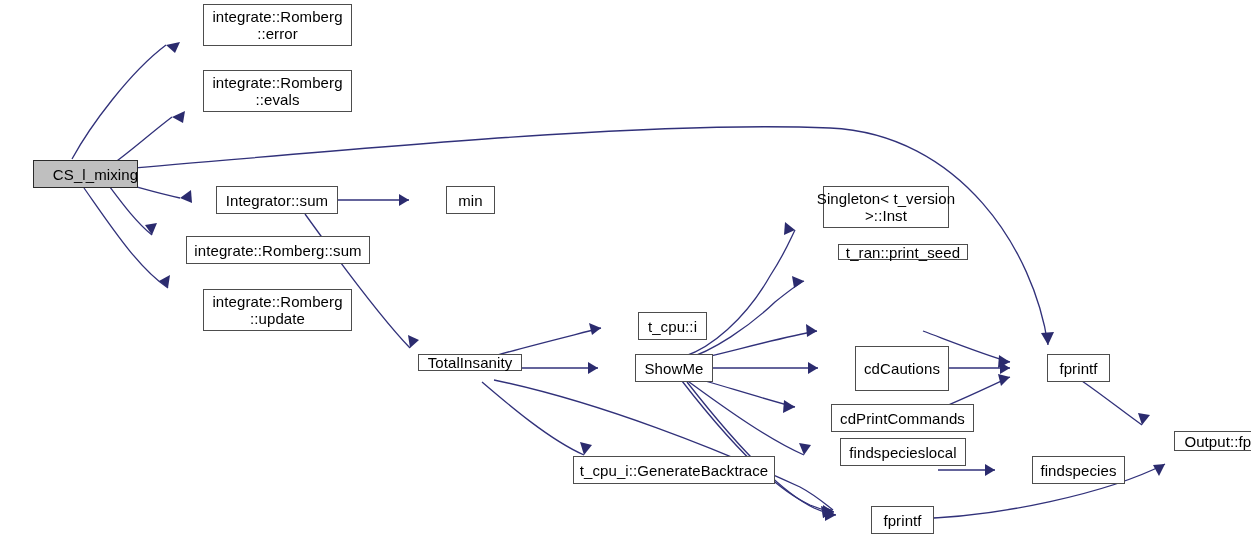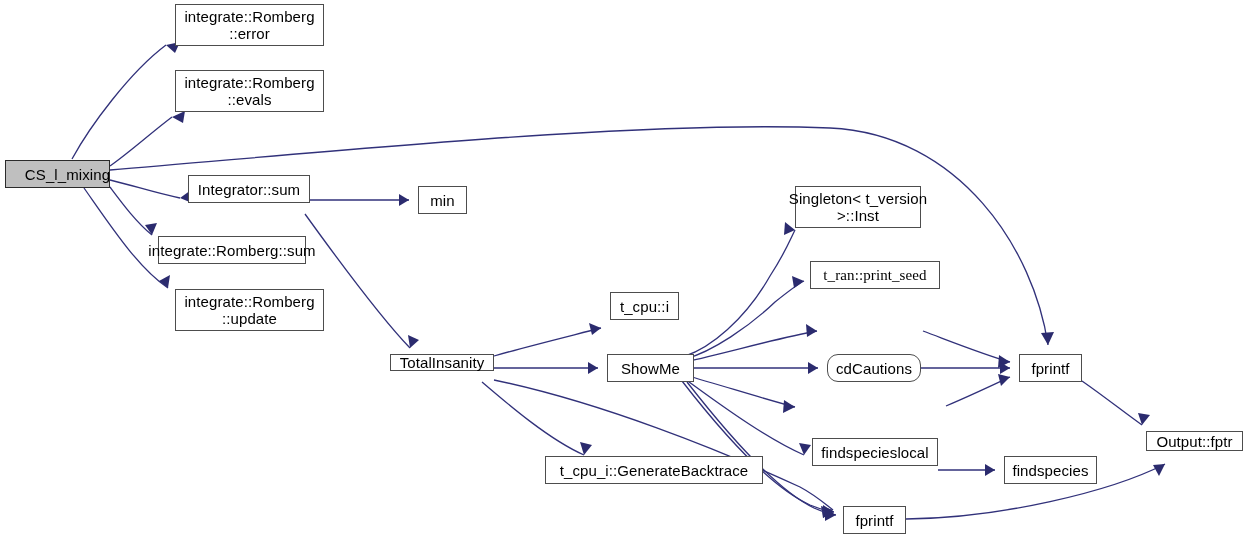--- a/index.html
+++ b/index.html
@@ -29,20 +29,21 @@
     background: #ffffff;
     color: #000000;
     font-size: 15px;
     line-height: 17px;
     display: flex;
     align-items: center;
     justify-content: center;
     text-align: center;
     white-space: pre;
     letter-spacing: 0.1px;
+    margin-left: 28px;
   }
   .node.highlight {
     background: #bfbfbf;
     border-color: #2b2b2b;
   }
   .edge-path {
     fill: none;
     stroke: #31317a;
     stroke-width: 1.3;
   }
@@ -159,31 +160,32 @@
       <g>
         <path class="edge-path" d="M 906,519 C 1000,518 1110,492 1165,464" stroke="#31317a"></path>
         <path class="arrow-head" d="M 1165,464 l -12,1 l 6,11 z"></path>
       </g>
     </svg>
 <div class="node highlight" style="left: 5px; top: 160px; width: 105px; height: 28px; padding-left: 20px;">CS_l_mixing</div>
     <div class="node" style="left: 175px; top: 4px; width: 149px; height: 42px;">integrate::Romberg
 ::error</div>
     <div class="node" style="left: 175px; top: 70px; width: 149px; height: 42px;">integrate::Romberg
 ::evals</div>
-    <div class="node" style="left: 188px; top: 175px; width: 122px; height: 28px;">Integrator::sum</div>
-    <div class="node" style="left: 158px; top: 236px; width: 148px; height: 28px;">integrate::Romberg::sum</div>
+    <div class="node" style="left: 188px; top: 186px; width: 122px; height: 28px;">Integrator::sum</div>
+    <div class="node" style="left: 158px; top: 236px; width: 184px; height: 28px;">integrate::Romberg::sum</div>
     <div class="node" style="left: 175px; top: 289px; width: 149px; height: 42px;">integrate::Romberg
 ::update</div>
     <div class="node" style="left: 418px; top: 186px; width: 49px; height: 28px;">min</div>
     <div class="node" style="left: 390px; top: 354px; width: 104px; height: 17px;">TotalInsanity</div>
-    <div class="node" style="left: 610px; top: 292px; width: 69px; height: 28px;">t_cpu::i</div>
-    <div class="node" style="left: 607px; top: 354px; width: 87px; height: 28px;">ShowMe</div>
-    <div class="node" style="left: 545px; top: 456px; width: 218px; height: 28px;">t_cpu_i::GenerateBacktrace</div>
+    <div class="node" style="left: 610px; top: 312px; width: 69px; height: 28px;">t_cpu::i</div>
+    <div class="node" style="left: 607px; top: 354px; width: 78px; height: 28px;">ShowMe</div>
+    <div class="node" style="left: 545px; top: 456px; width: 202px; height: 28px;">t_cpu_i::GenerateBacktrace</div>
     <div class="node" style="left: 795px; top: 186px; width: 126px; height: 42px;">Singleton&lt; t_version
 &gt;::Inst</div>
-    <div class="node" style="left: 810px; top: 261px; width: 130px; height: 28px; font-family: Liberation Serif, serif;">t_ran::print_seed</div>
-    <div class="node" style="left: 827px; top: 354px; width: 94px; height: 28px; border-radius: 11px;">cdCautions</div>
+    <div class="node" style="left: 810px; top: 244px; width: 130px; height: 16px;">t_ran::print_seed</div>
+    <div class="node" style="left: 827px; top: 346px; width: 94px; height: 45px;">cdCautions</div>
+    <div class="node" style="left: 803px; top: 404px; width: 143px; height: 28px;">cdPrintCommands</div>
     <div class="node" style="left: 812px; top: 438px; width: 126px; height: 28px;">findspecieslocal</div>
     <div class="node" style="left: 843px; top: 506px; width: 63px; height: 28px;">fprintf</div>
     <div class="node" style="left: 1019px; top: 354px; width: 63px; height: 28px;">fprintf</div>
     <div class="node" style="left: 1004px; top: 456px; width: 93px; height: 28px;">findspecies</div>
     <div class="node" style="left: 1146px; top: 431px; width: 97px; height: 20px;">Output::fptr</div>
   </div>
 
 </body></html>

